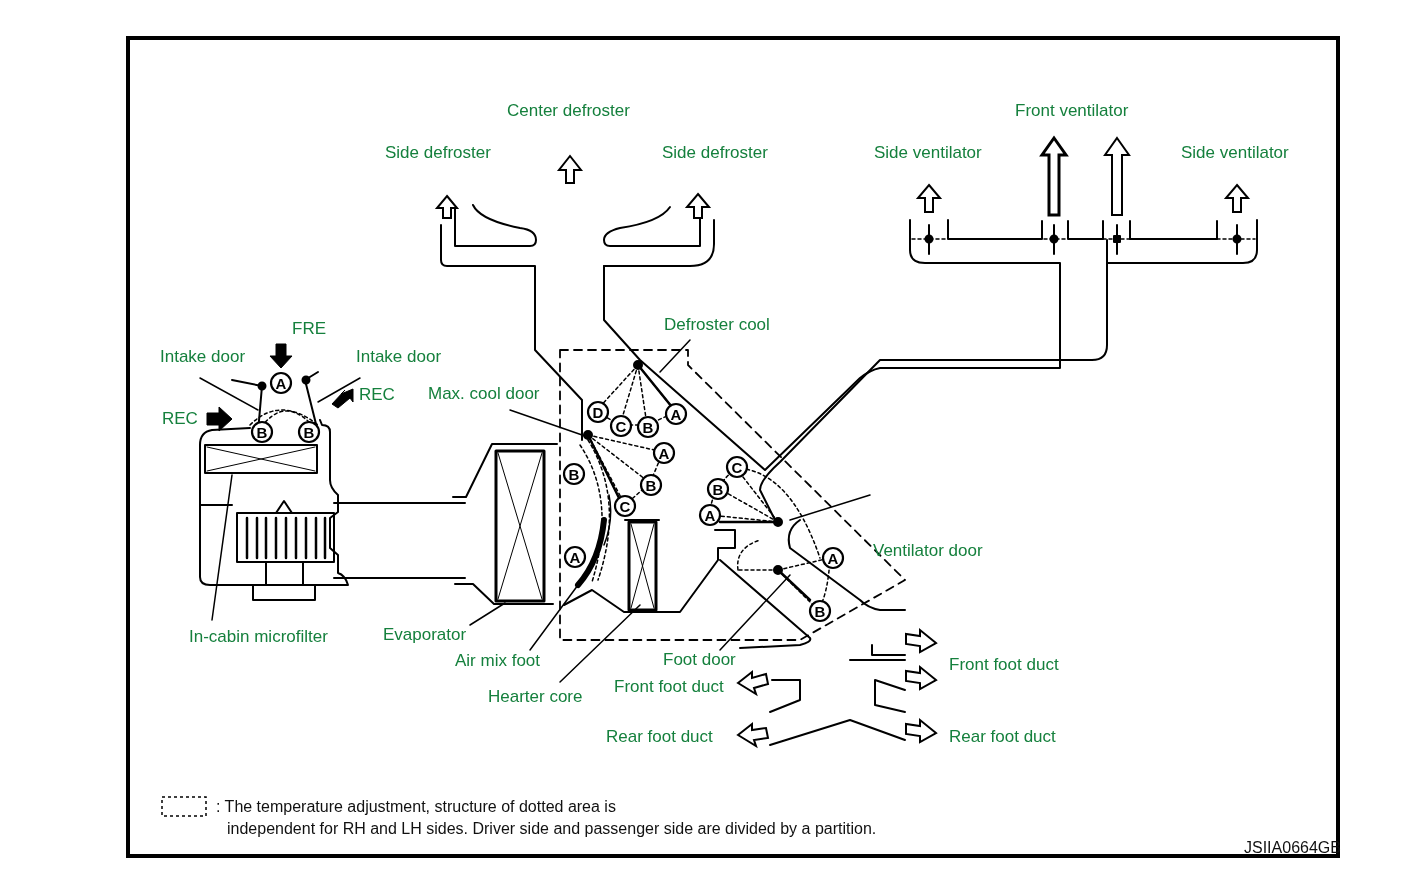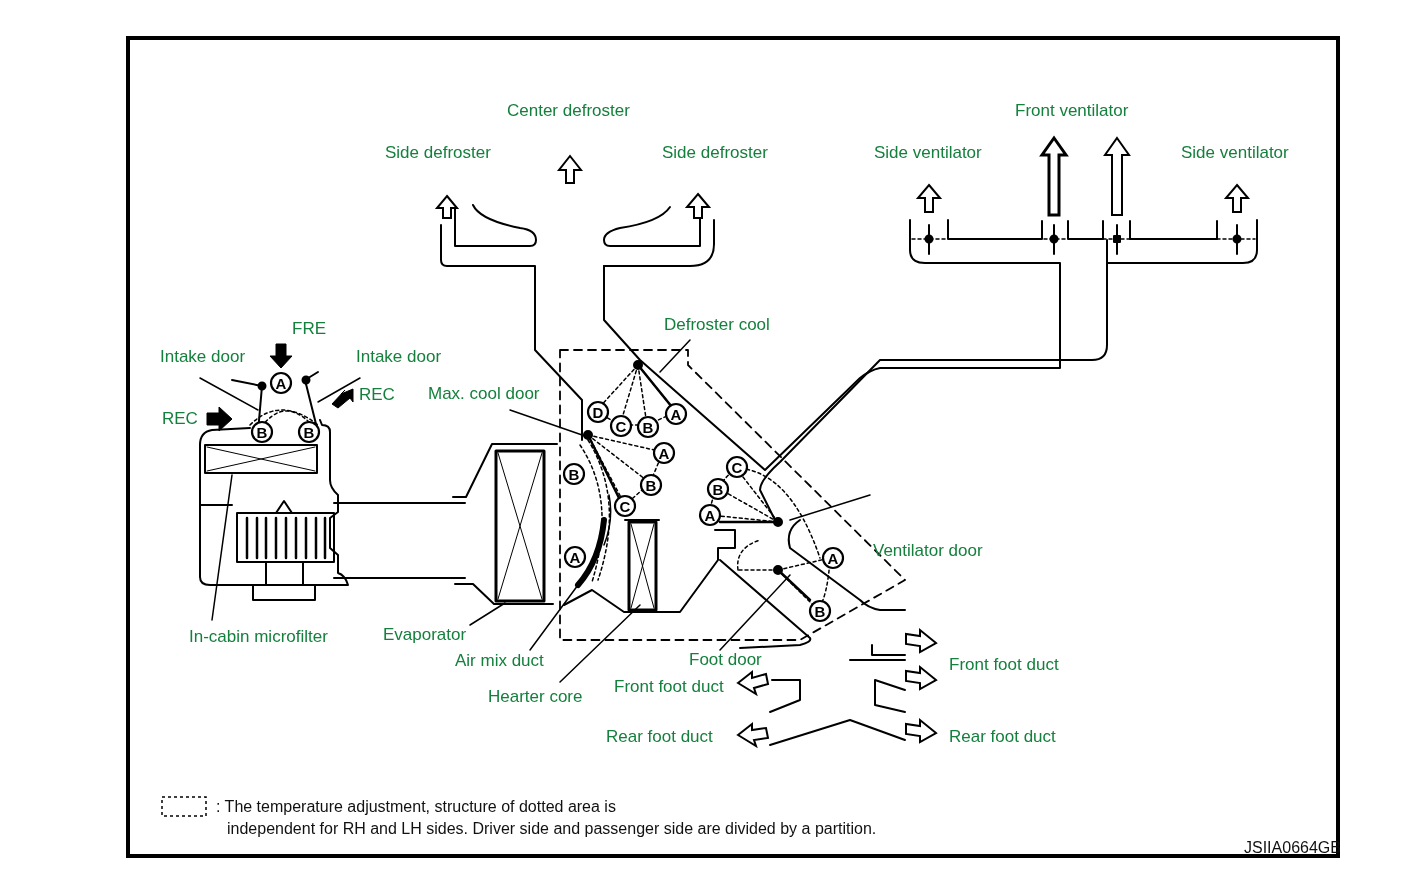--- a/index.html
+++ b/index.html
@@ -242,23 +242,23 @@
 <div class="lbl" style="left:385px;top:144px;">Side defroster</div>
 <div class="lbl" style="left:662px;top:144px;">Side defroster</div>
 <div class="lbl" style="left:1015px;top:102px;">Front ventilator</div>
 <div class="lbl" style="left:874px;top:144px;">Side ventilator</div>
 <div class="lbl" style="left:1181px;top:144px;">Side ventilator</div>
 <div class="lbl" style="left:664px;top:316px;">Defroster cool</div>
 <div class="lbl" style="left:428px;top:385px;">Max. cool door</div>
 <div class="lbl" style="left:873px;top:498px;margin-top:44px;">Ventilator door</div>
 <div class="lbl" style="left:189px;top:628px;">In-cabin microfilter</div>
 <div class="lbl" style="left:383px;top:626px;">Evaporator</div>
-<div class="lbl" style="left:455px;top:652px;">Air mix duct</div>
+<div class="lbl" style="left:455px;top:652px;">Air mix foot</div>
 <div class="lbl" style="left:488px;top:688px;">Hearter core</div>
-<div class="lbl" style="left:689px;top:651px;">Foot door</div>
+<div class="lbl" style="left:663px;top:651px;">Foot door</div>
 <div class="lbl" style="left:614px;top:678px;">Front foot duct</div>
 <div class="lbl" style="left:949px;top:656px;">Front foot duct</div>
 <div class="lbl" style="left:606px;top:728px;">Rear foot duct</div>
 <div class="lbl" style="left:949px;top:728px;">Rear foot duct</div>
 
 <div class="note" style="left:227px;top:818px;">independent for RH and LH sides. Driver side and passenger side are divided by a partition.</div>
 <div class="note" style="left:216px;top:796px;">: The temperature adjustment, structure of dotted area is</div>
 <div class="code" style="left:1244px;top:839px;">JSIIA0664GB</div>
 </div>
 

